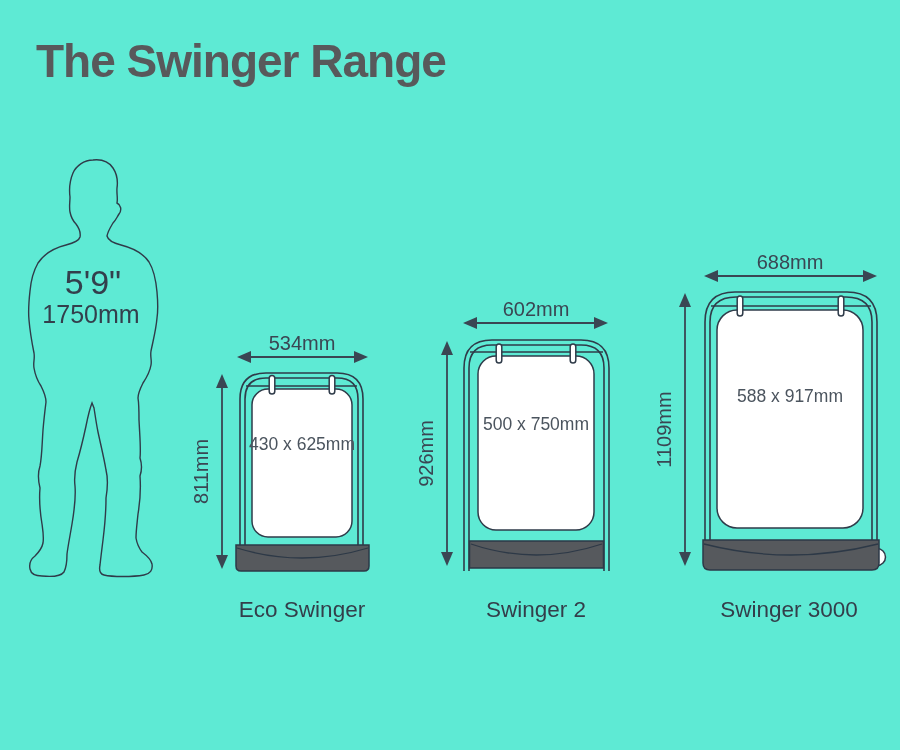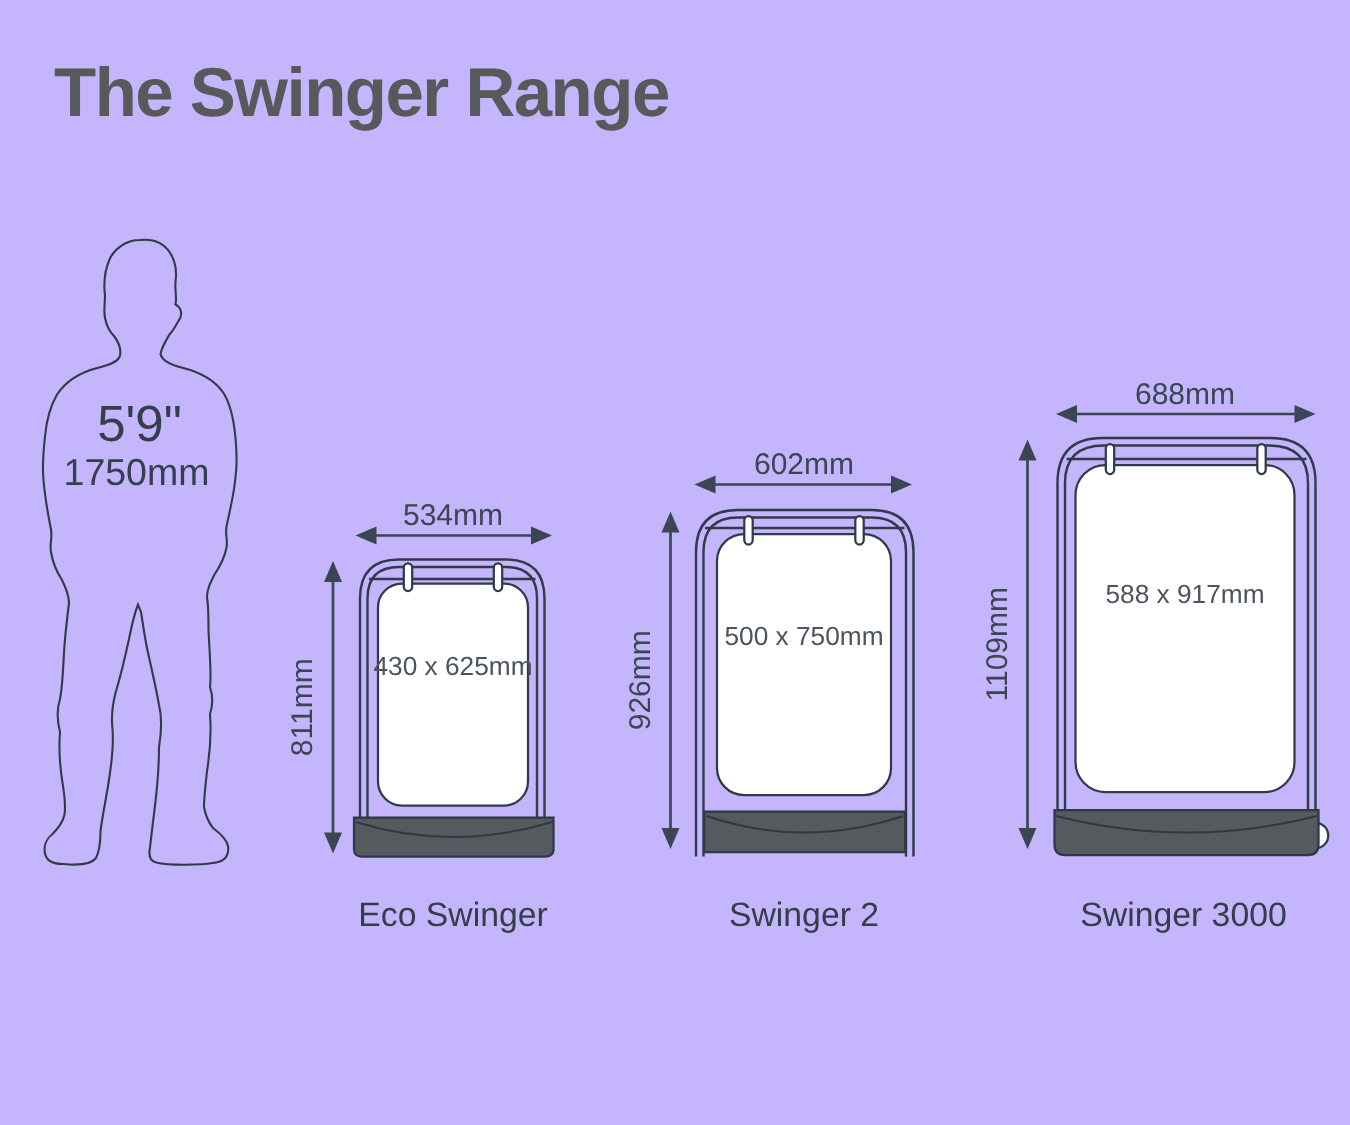--- a/index.html
+++ b/index.html
@@ -1,19 +1,19 @@
 <!DOCTYPE html>
 <html><head>
 <meta charset="utf-8">
 <style>
   html,body{margin:0;padding:0;background:#ffffff;}
   .stage{
     position:relative;
     width:900px;height:750px;
-    background:#c4b5fd;
+    background:#5eead4;
     overflow:hidden;
     font-family:"Liberation Sans", sans-serif;
     text-decoration:underline;
   }
   .page-title{
     position:absolute;
     left:36px;top:34px;margin:0;
     font-size:46px;
     font-weight:800;
     letter-spacing:-1px;

